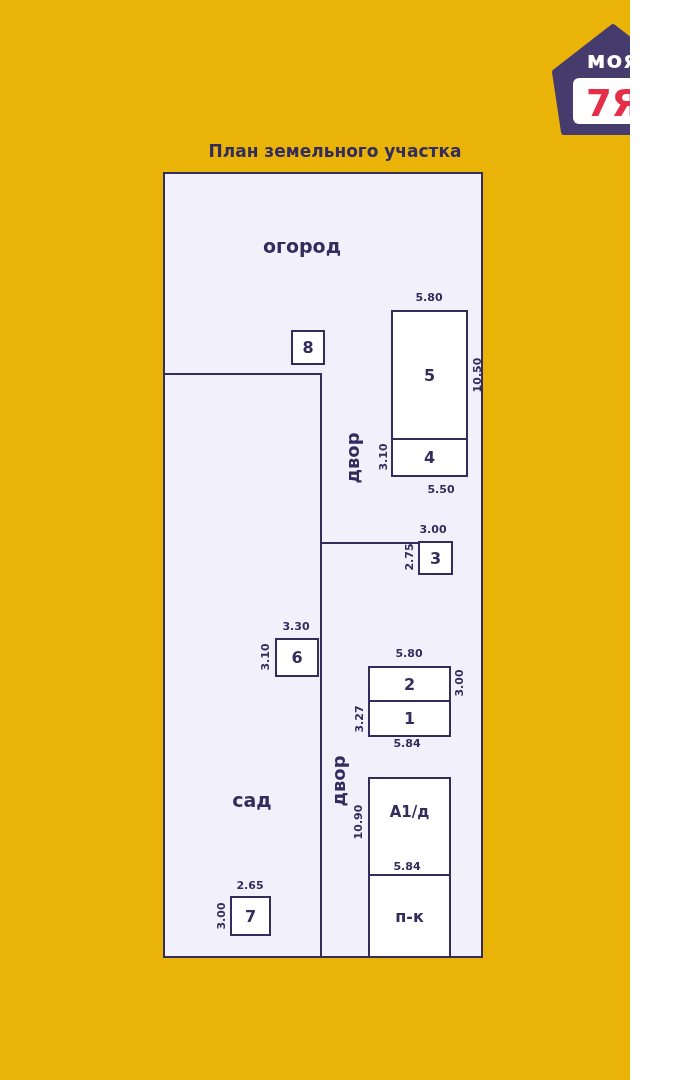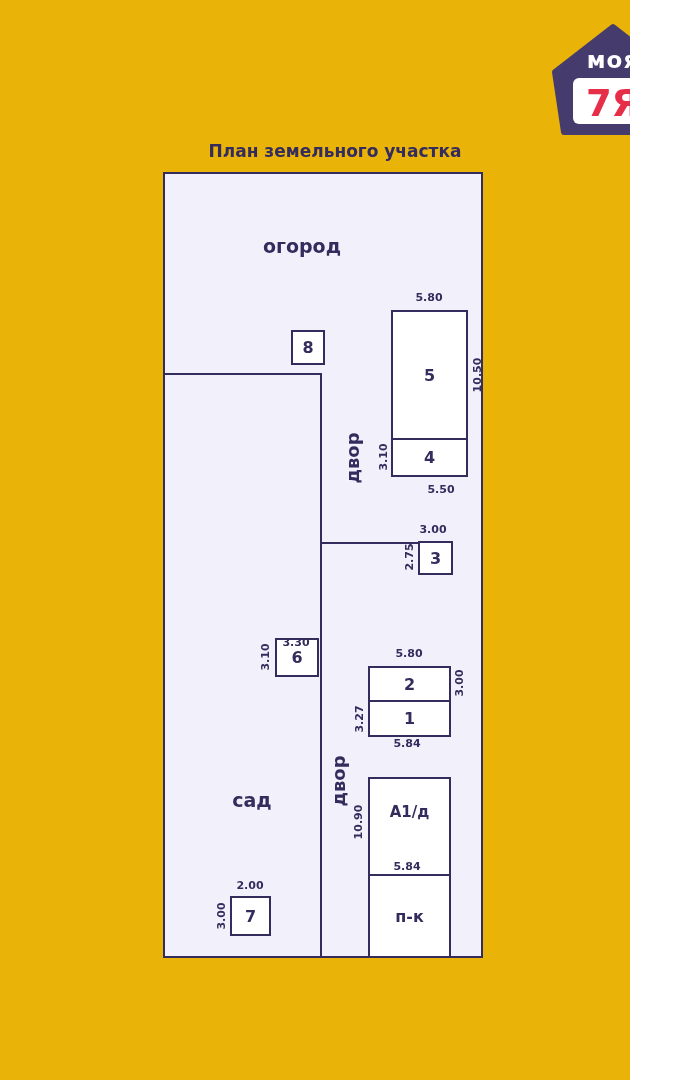--- a/index.html
+++ b/index.html
@@ -151,25 +151,25 @@
     <div class="building" style="left:230px;top:896px;width:41px;height:40px">
       <span>7</span>
     </div>
 
     <div class="dim" style="left:429px;top:297px">5.80</div>
     <div class="dim rot" style="left:477px;top:375px">10.50</div>
     <div class="dim rot" style="left:383px;top:457px">3.10</div>
     <div class="dim" style="left:441px;top:489px">5.50</div>
     <div class="dim" style="left:433px;top:529px">3.00</div>
     <div class="dim rot" style="left:409px;top:557px">2.75</div>
-    <div class="dim" style="left:296px;top:642px">3.30</div>
+    <div class="dim" style="left:296px;top:626px">3.30</div>
     <div class="dim rot" style="left:265px;top:657px">3.10</div>
     <div class="dim" style="left:409px;top:653px">5.80</div>
     <div class="dim rot" style="left:459px;top:683px">3.00</div>
     <div class="dim rot" style="left:359px;top:719px">3.27</div>
     <div class="dim" style="left:407px;top:743px">5.84</div>
     <div class="dim rot" style="left:358px;top:822px">10.90</div>
     <div class="dim" style="left:407px;top:866px">5.84</div>
-    <div class="dim" style="left:250px;top:885px">2.00</div>
+    <div class="dim" style="left:250px;top:885px">2.65</div>
     <div class="dim rot" style="left:221px;top:916px">3.00</div>
 
   </div>
 </div>
 
 </body></html>

